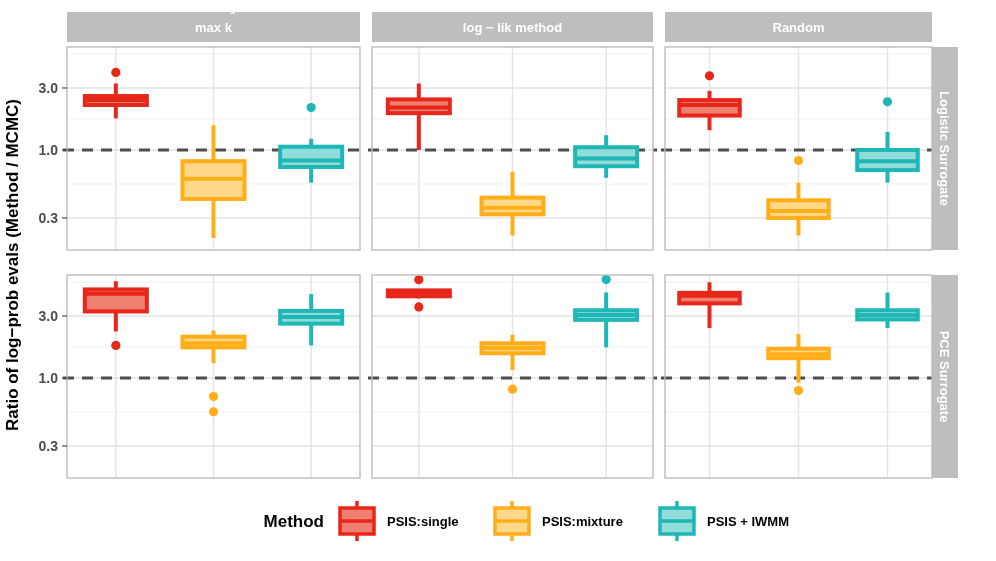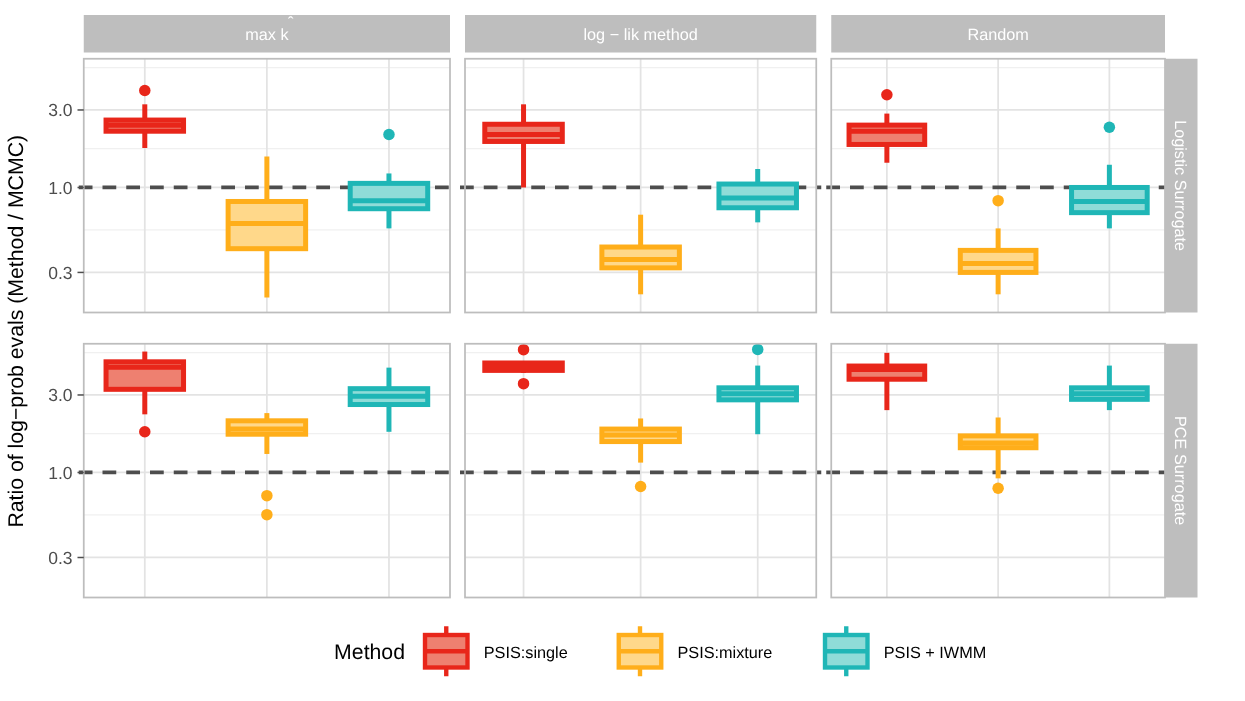--- a/index.html
+++ b/index.html
@@ -1,17 +1,17 @@
 <!DOCTYPE html>
 <html><head>
 <meta charset="utf-8">
 <style>
   html,body{margin:0;padding:0;background:#ffffff;}
   body{width:996px;height:561px;font-family:"Liberation Sans",sans-serif;overflow:hidden;}
-  #root{position:relative;width:996px;height:492px;}
+  #root{position:relative;width:996px;height:492px;font-weight:bold;}
   svg{display:block;}
   .striptxt{fill:#ffffff;font-size:13px;font-family:"Liberation Sans",sans-serif;}
   .ticktxt{fill:#4d4d4d;font-size:14px;font-family:"Liberation Sans",sans-serif;}
   .axistitle{fill:#000000;font-size:17px;font-family:"Liberation Sans",sans-serif;}
   .legtxt{fill:#000000;font-size:13px;font-family:"Liberation Sans",sans-serif;}
   .legtitle{fill:#000000;font-size:17px;font-family:"Liberation Sans",sans-serif;}
 </style>
 </head>
 <body>
 

